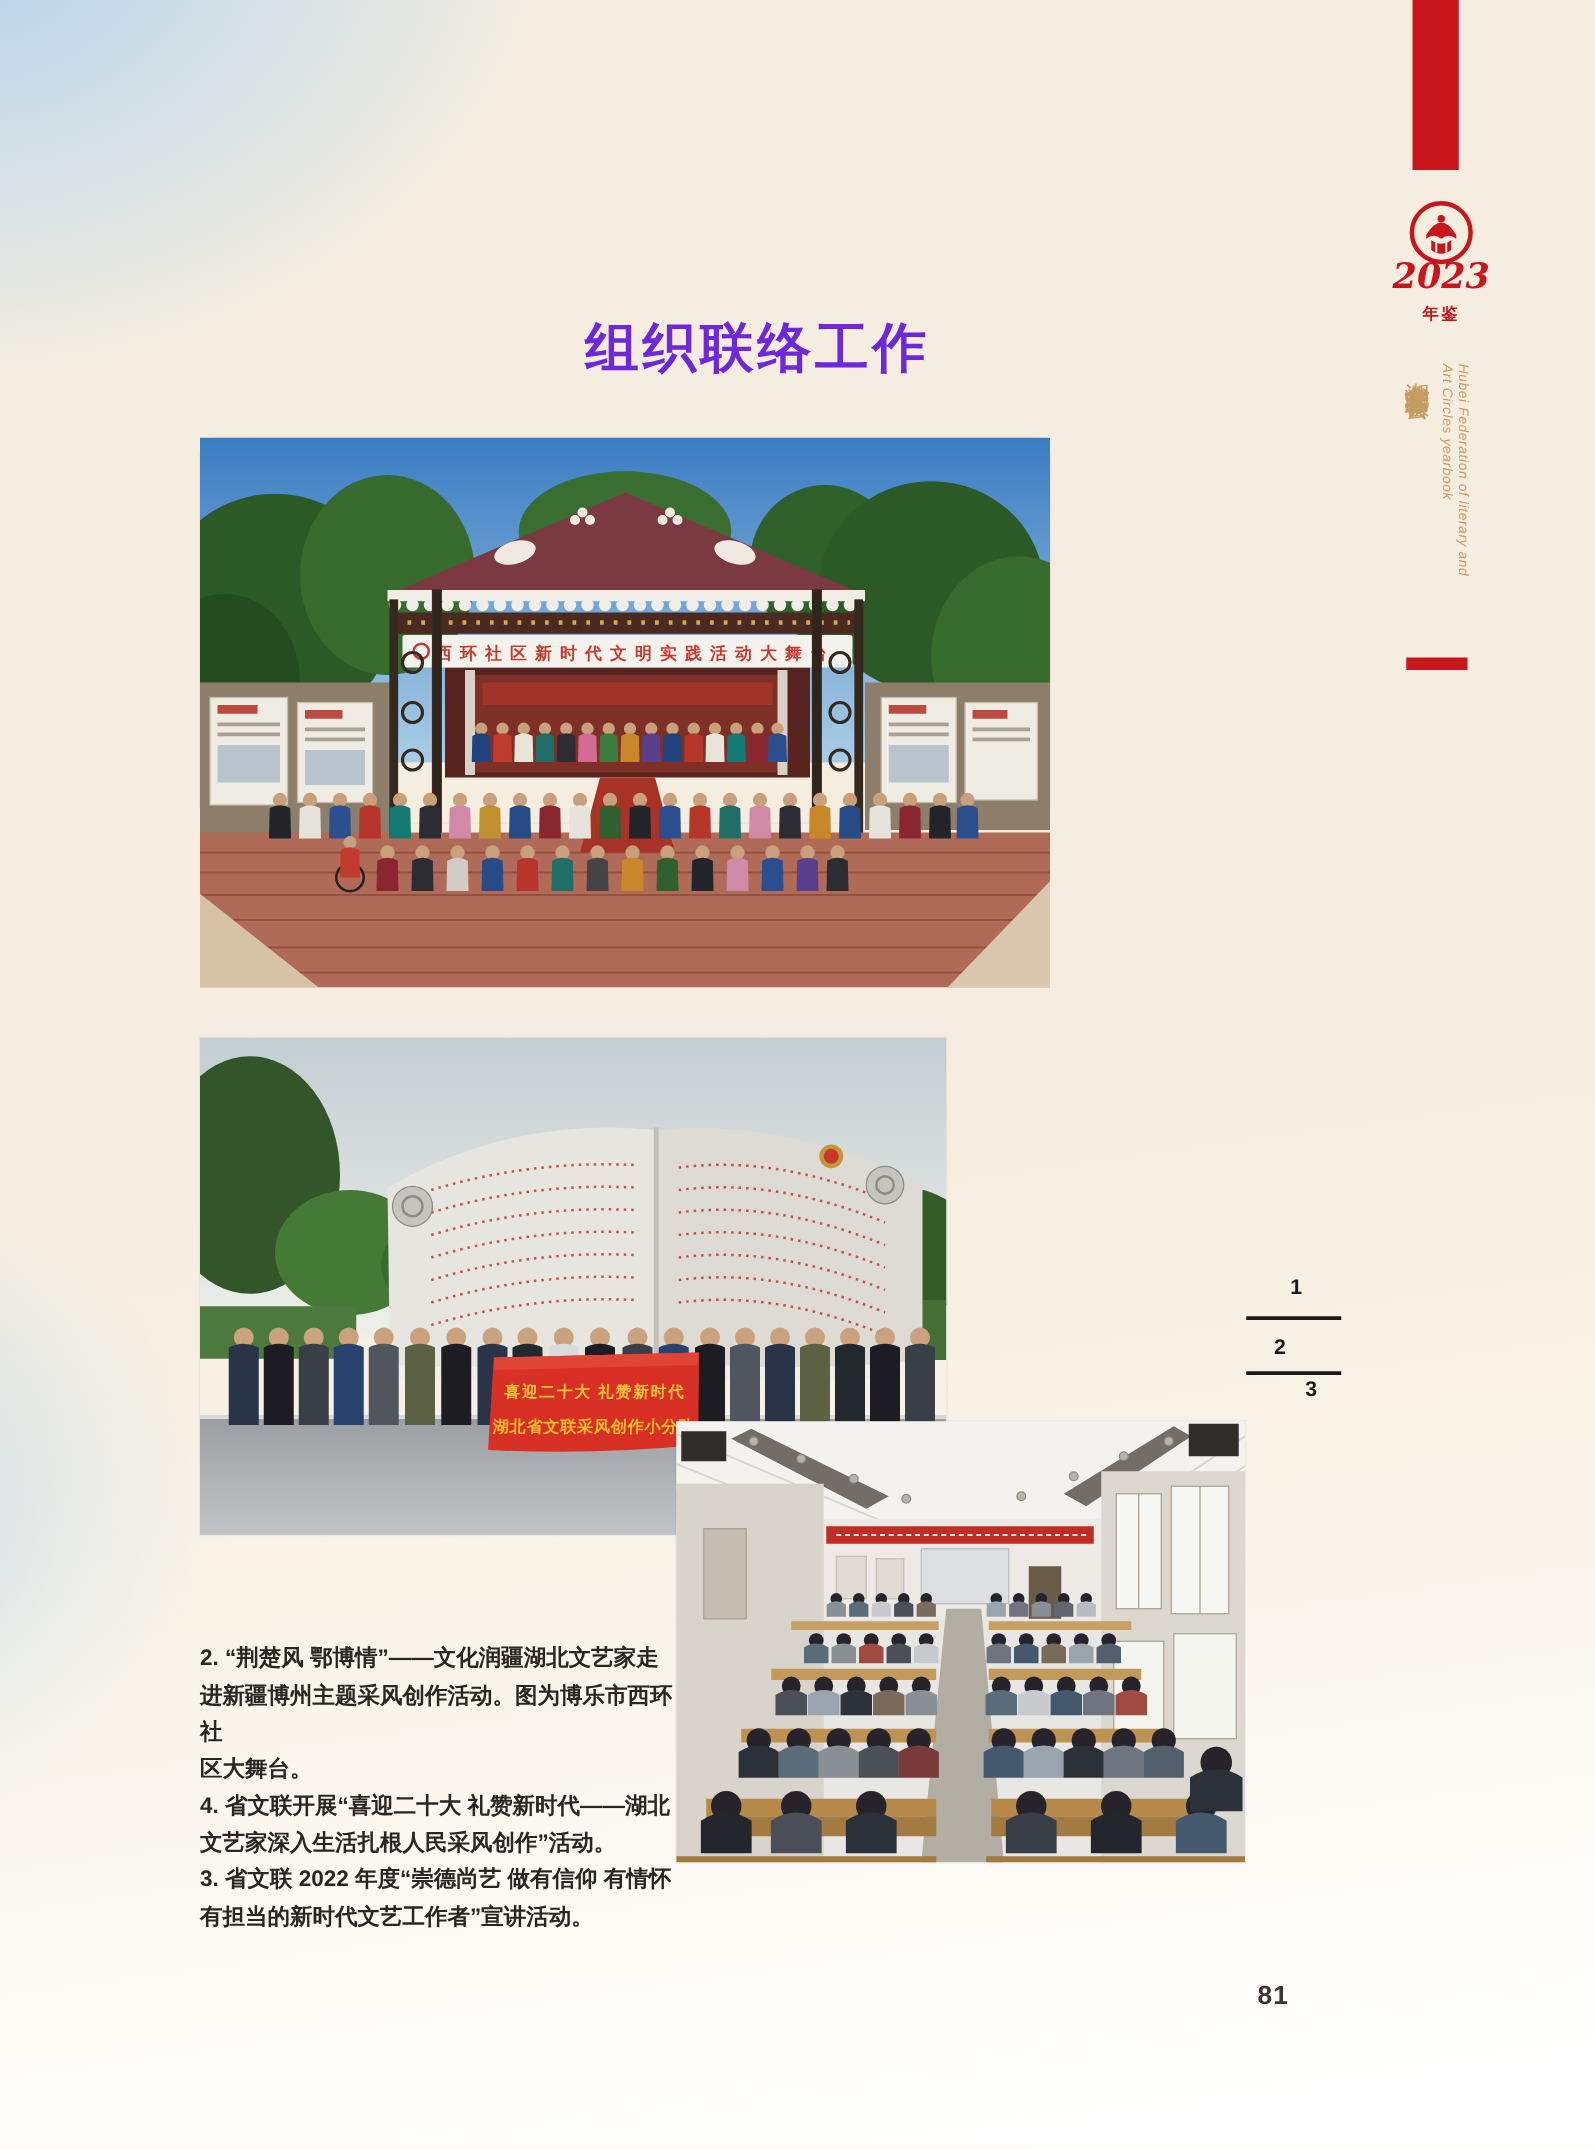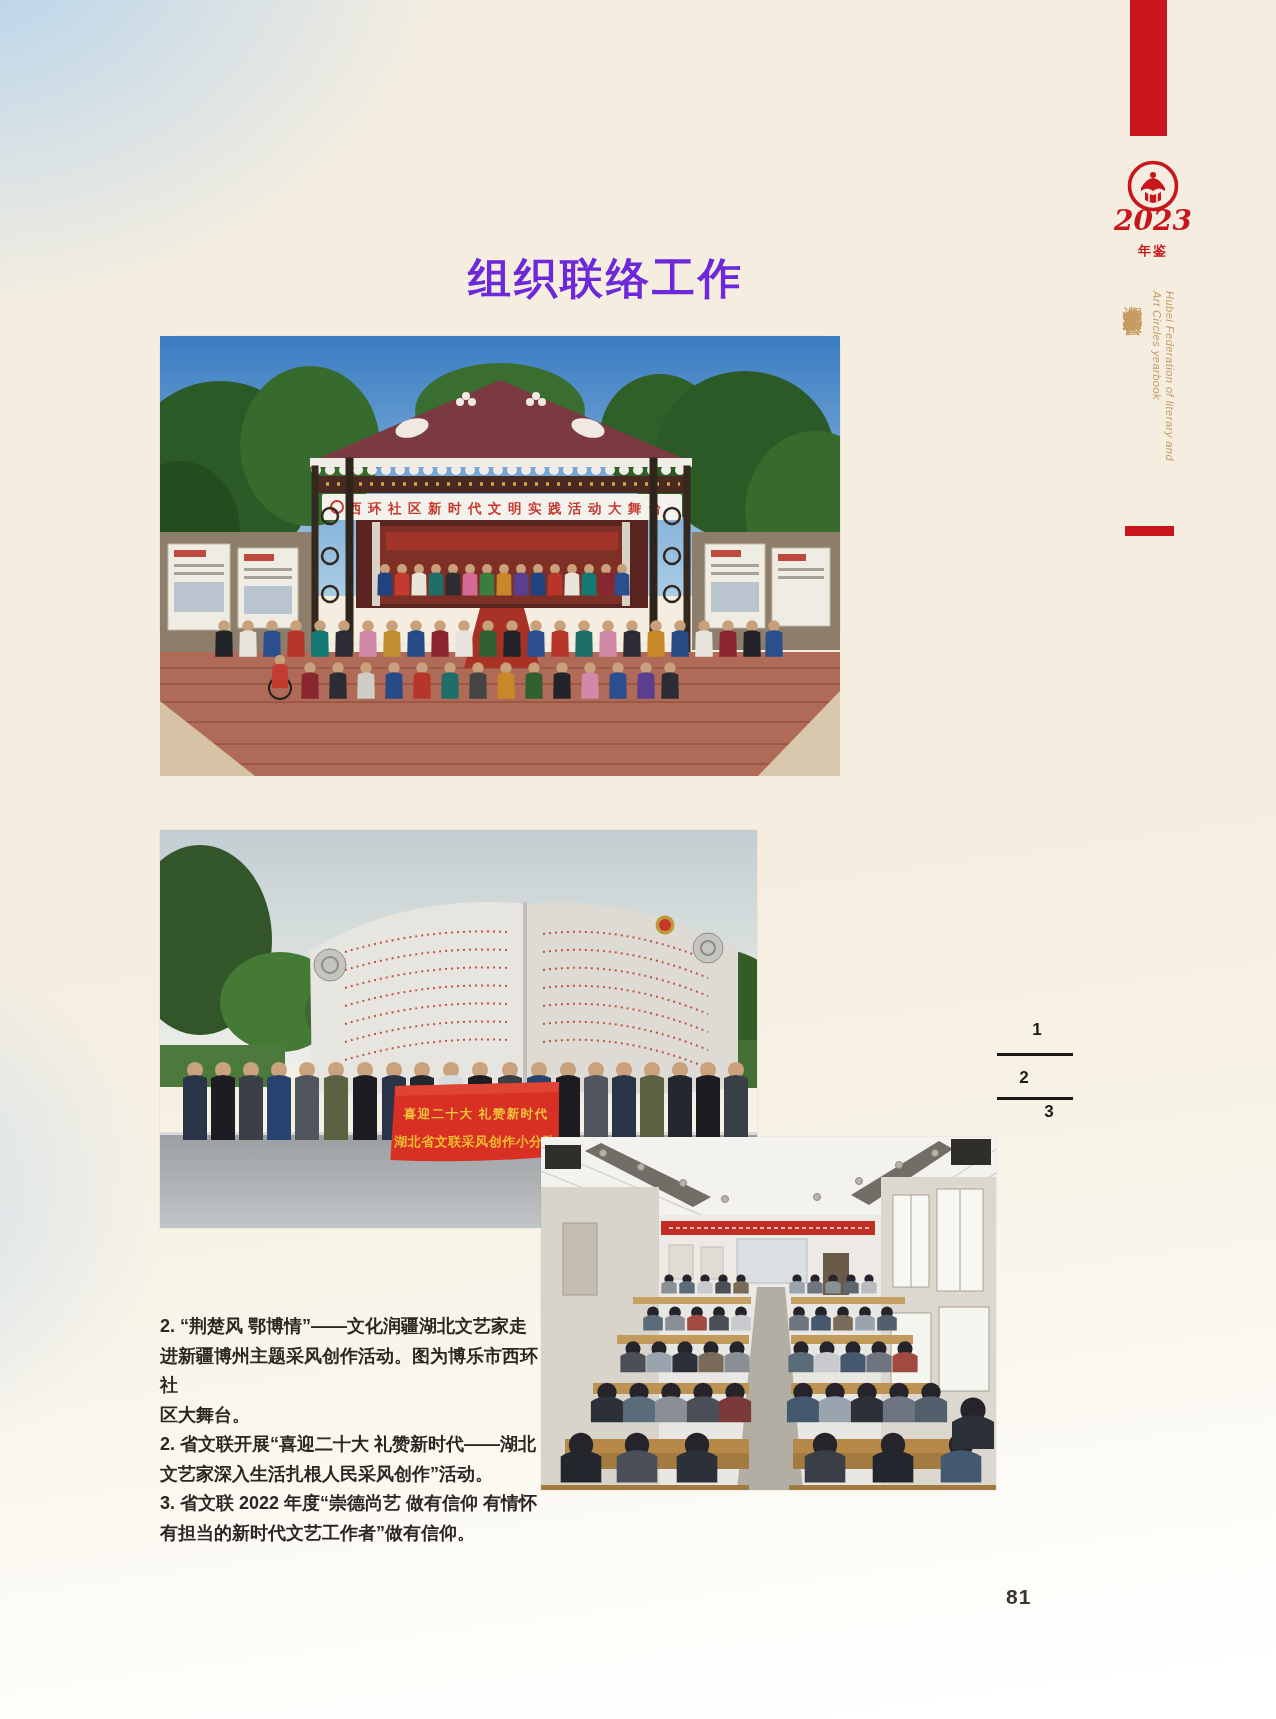--- a/index.html
+++ b/index.html
@@ -43,21 +43,21 @@
   <path d="M24,33 L24,44 M32,33 L32,44" stroke="#f5eee0" stroke-width="1.6"></path>
 </svg>
 
 <div class="abs year" style="left:1108px;top:204px;">2023</div>
 <div class="abs yearbook" style="left:1108px;top:242px;">年鉴</div>
 <div class="abs org-cn" style="left:1120px;top:290px;height:230px;">湖北省文学艺术界联合会</div>
 <div class="abs org-en" style="left:1176px;top:291px;"><span>Hubei Federation of literary and</span>
 <span>Art Circles yearbook</span></div>
 <div class="abs red-bar" style="left:1125px;top:526px;width:49px;height:10px;"></div>
 
-<div class="abs photo" style="left:160px;top:336px;width:680px;height:308px;border-radius:15px;">
+<div class="abs photo" style="left:160px;top:350px;width:680px;height:308px;border-radius:15px;">
 <svg width="680" height="440" viewBox="0 0 680 440">
   <defs>
     <linearGradient id="sky1" x1="0" y1="0" x2="0" y2="1">
       <stop offset="0" stop-color="#3a7cc2"></stop>
           <stop offset="1" stop-color="#a9cde6"></stop>
     </linearGradient>
     <g id="fg">
           <circle cx="0" cy="-20" r="5.2" fill="#c9a07c"></circle>
           <path d="M-7.5,-14 Q0,-18.5 7.5,-14 L8,8 L-8,8 Z" fill="currentColor"></path>
         </g>
@@ -448,19 +448,19 @@
   <div class="abs idx-line" style="left:997px;top:1053px;"></div>
   <div class="abs idx-num" style="left:1013px;top:1068px;">2</div>
   <div class="abs idx-line" style="left:997px;top:1097px;"></div>
   <div class="abs idx-num" style="left:1038px;top:1102px;">3</div>
 </div>
 
 <div class="abs" style="left:160px;top:1312px;">
   <div class="cap">2. “荆楚风 鄂博情”——文化润疆湖北文艺家走</div>
   <div class="cap">进新疆博州主题采风创作活动。图为博乐市西环社</div>
   <div class="cap">区大舞台。</div>
-  <div class="cap">2. 省文联开展“喜迎二十大 礼赞新时代——湖北</div>
+  <div class="cap">4. 省文联开展“喜迎二十大 礼赞新时代——湖北</div>
   <div class="cap">文艺家深入生活扎根人民采风创作”活动。</div>
   <div class="cap">3. 省文联 2022 年度“崇德尚艺 做有信仰 有情怀</div>
-  <div class="cap">有担当的新时代文艺工作者”做有信仰。</div>
+  <div class="cap">有担当的新时代文艺工作者”宣讲活动。</div>
 </div>
 
 <div class="abs pagenum" style="left:1006px;top:1585px;">81</div>
 
 </body></html>

